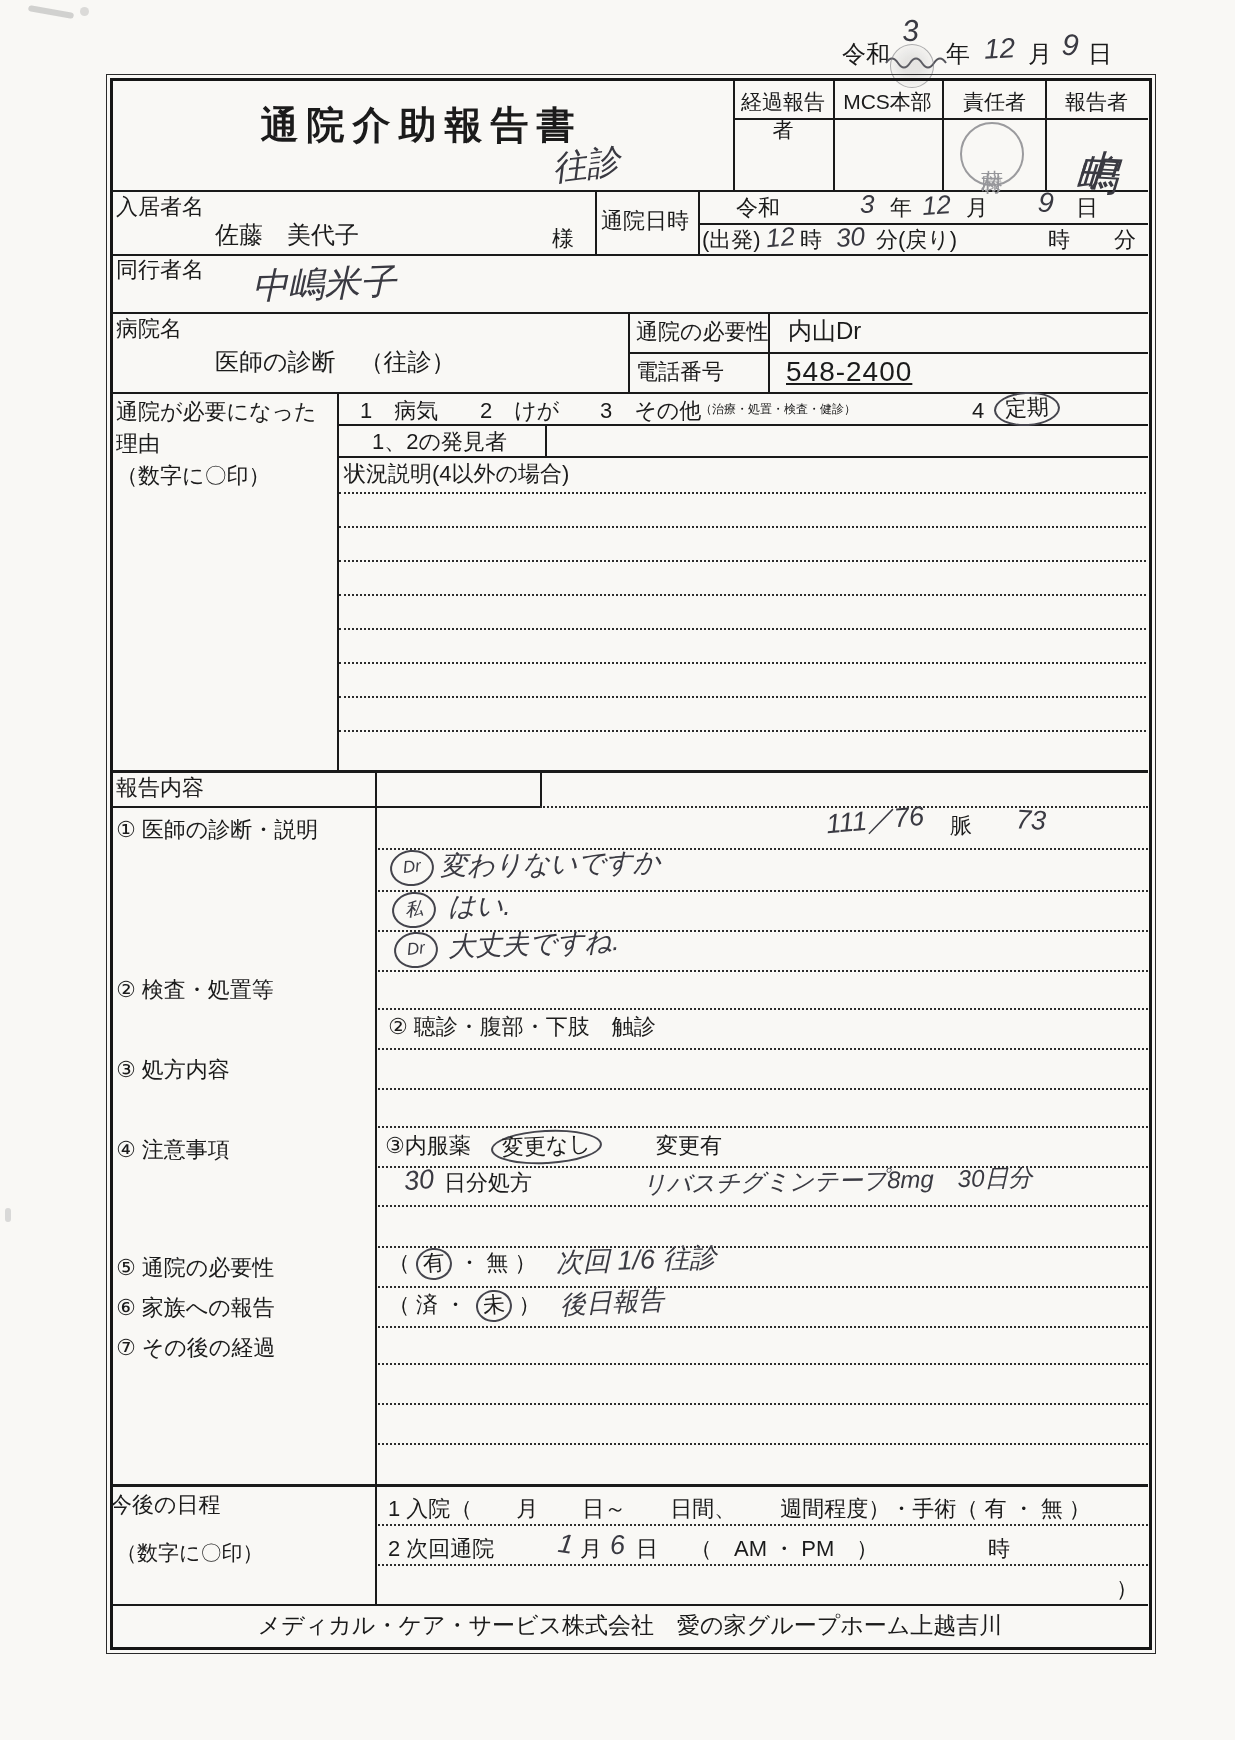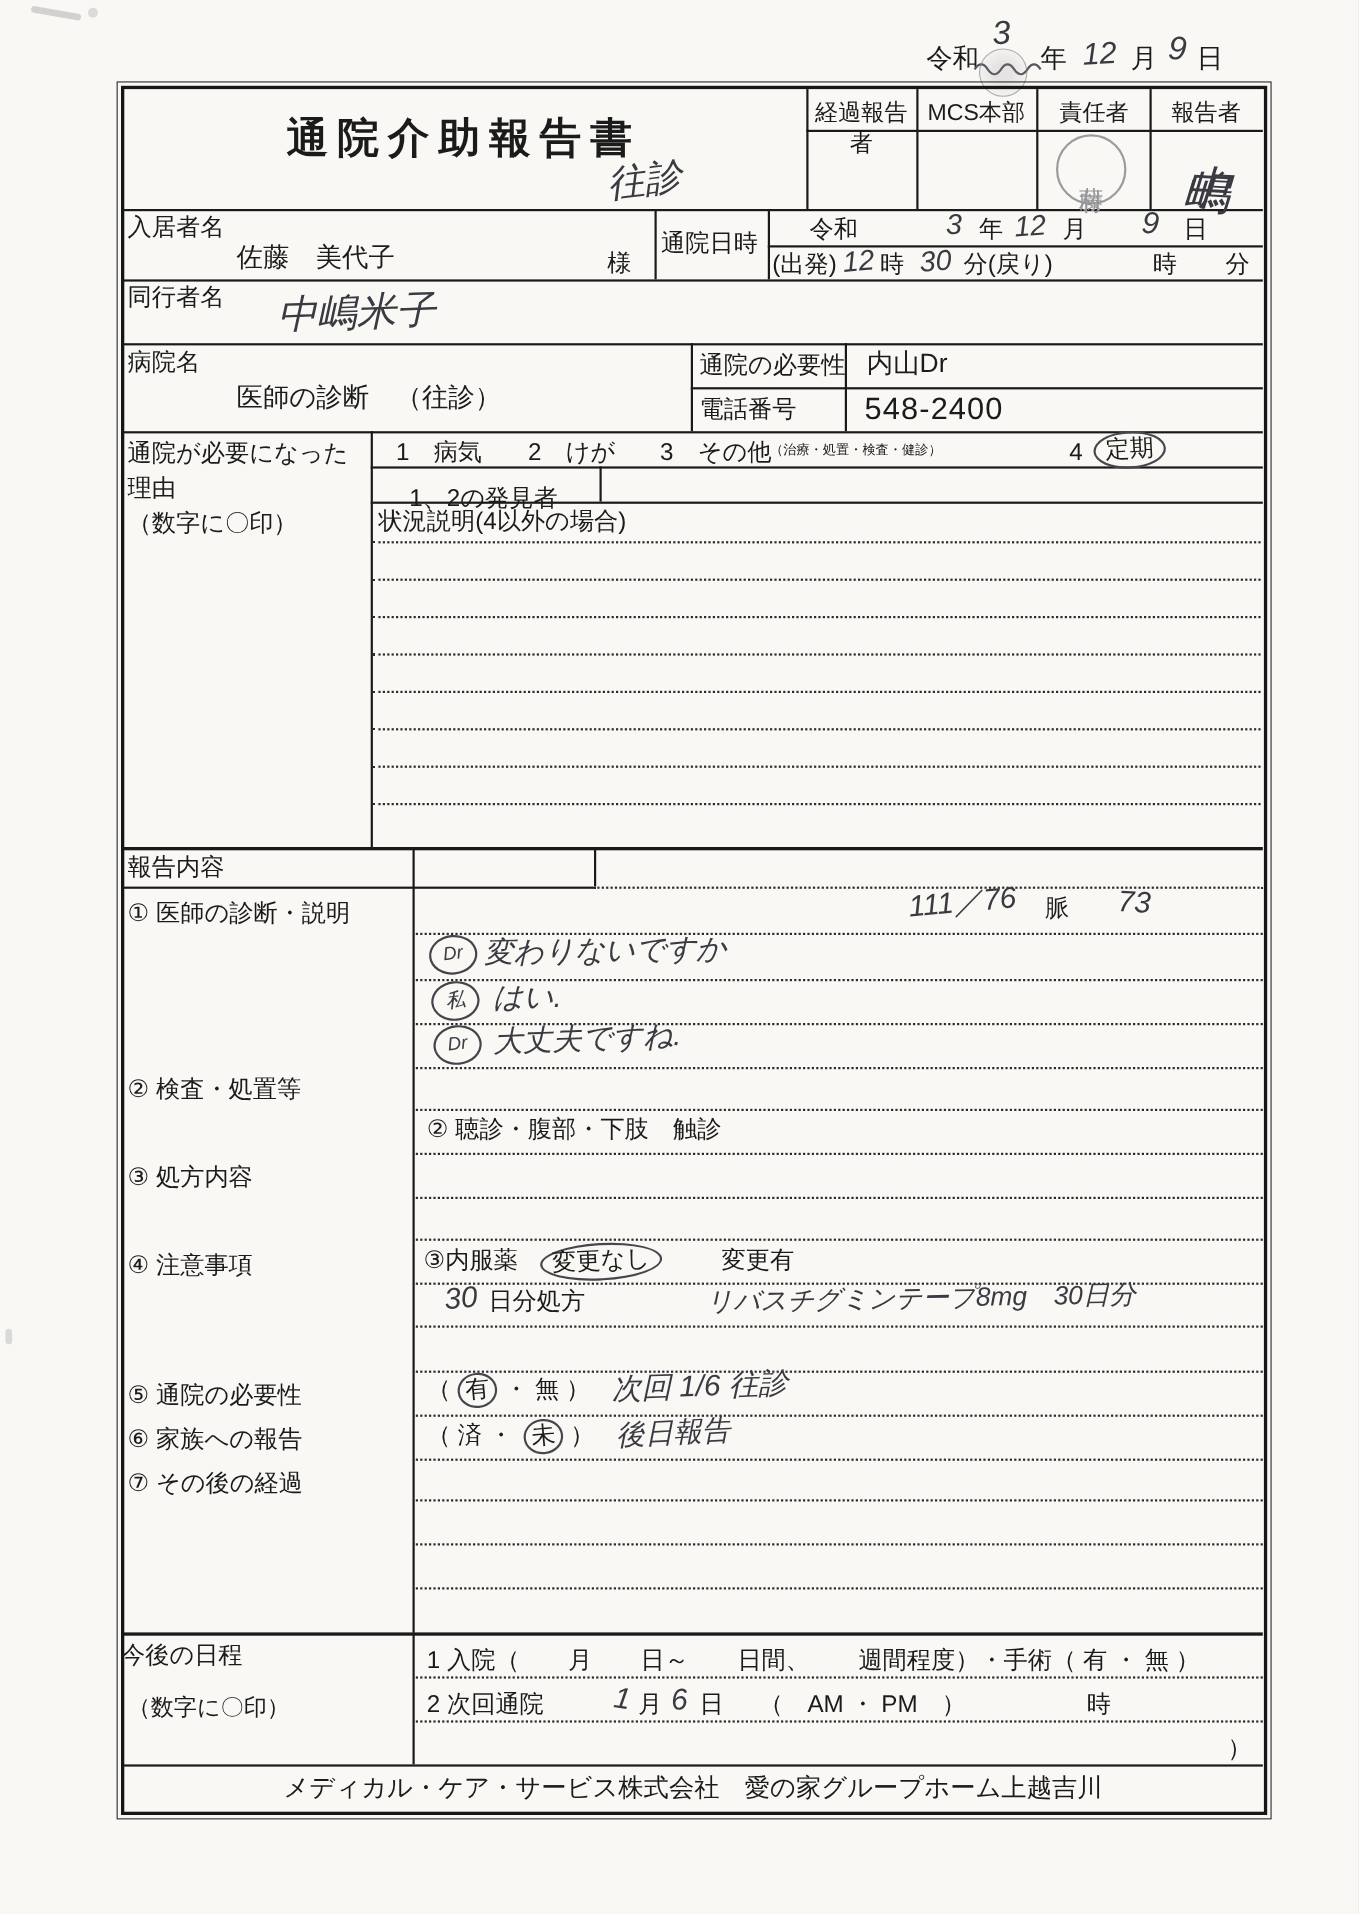--- a/index.html
+++ b/index.html
@@ -144,34 +144,34 @@
   <div class="t" style="left:1114px;top:227px;">分</div>
 
   <div class="t" style="left:116px;top:257px;">同行者名</div>
   <div class="hw" style="left:252px;top:264px;font-size:36px;transform:rotate(-2deg);">中嶋米子</div>
 
   <div class="t" style="left:116px;top:316px;">病院名</div>
   <div class="t" style="left:215px;top:348px;font-size:24px;">医師の診断　（往診）</div>
   <div class="t" style="left:636px;top:319px;">通院の必要性</div>
   <div class="t" style="left:788px;top:317px;font-size:24px;">内山Dr</div>
   <div class="t" style="left:636px;top:359px;">電話番号</div>
-  <div class="t" style="left:786px;top:355px;font-size:28px;letter-spacing:1px;">548-2400</div>
+  <div class="t" style="left:786px;top:355px;font-size:28px;letter-spacing:1px;text-decoration:underline;">548-2400</div>
 
   <div class="t" style="left:116px;top:399px;">通院が必要になった</div>
   <div class="t" style="left:116px;top:431px;">理由</div>
   <div class="t" style="left:116px;top:463px;">（数字に〇印）</div>
 
   <div class="t" style="left:360px;top:398px;">1　病気</div>
   <div class="t" style="left:480px;top:398px;">2　けが</div>
   <div class="t" style="left:600px;top:398px;">3　その他</div>
   <div class="t sm" style="left:700px;top:402px;">（治療・処置・検査・健診）</div>
   <div class="t" style="left:972px;top:398px;">4</div>
   <div class="t" style="left:994px;top:392px;"><span class="pen-ellipse">定期</span></div>
 
-  <div class="t" style="left:372px;top:440px;">1、2の発見者</div>
+  <div class="t" style="left:372px;top:429px;">1、2の発見者</div>
   <div class="t" style="left:344px;top:461px;">状況説明(4以外の場合)</div>
 
   <div class="t" style="left:116px;top:775px;text-align:center;">報告内容</div>
   <div class="t" style="left:116px;top:817px;">① 医師の診断・説明</div>
   <div class="t" style="left:116px;top:977px;">② 検査・処置等</div>
   <div class="t" style="left:116px;top:1057px;">③ 処方内容</div>
   <div class="t" style="left:116px;top:1137px;">④ 注意事項</div>
   <div class="t" style="left:116px;top:1255px;">⑤ 通院の必要性</div>
   <div class="t" style="left:116px;top:1295px;">⑥ 家族への報告</div>
   <div class="t" style="left:116px;top:1335px;">⑦ その後の経過</div>

